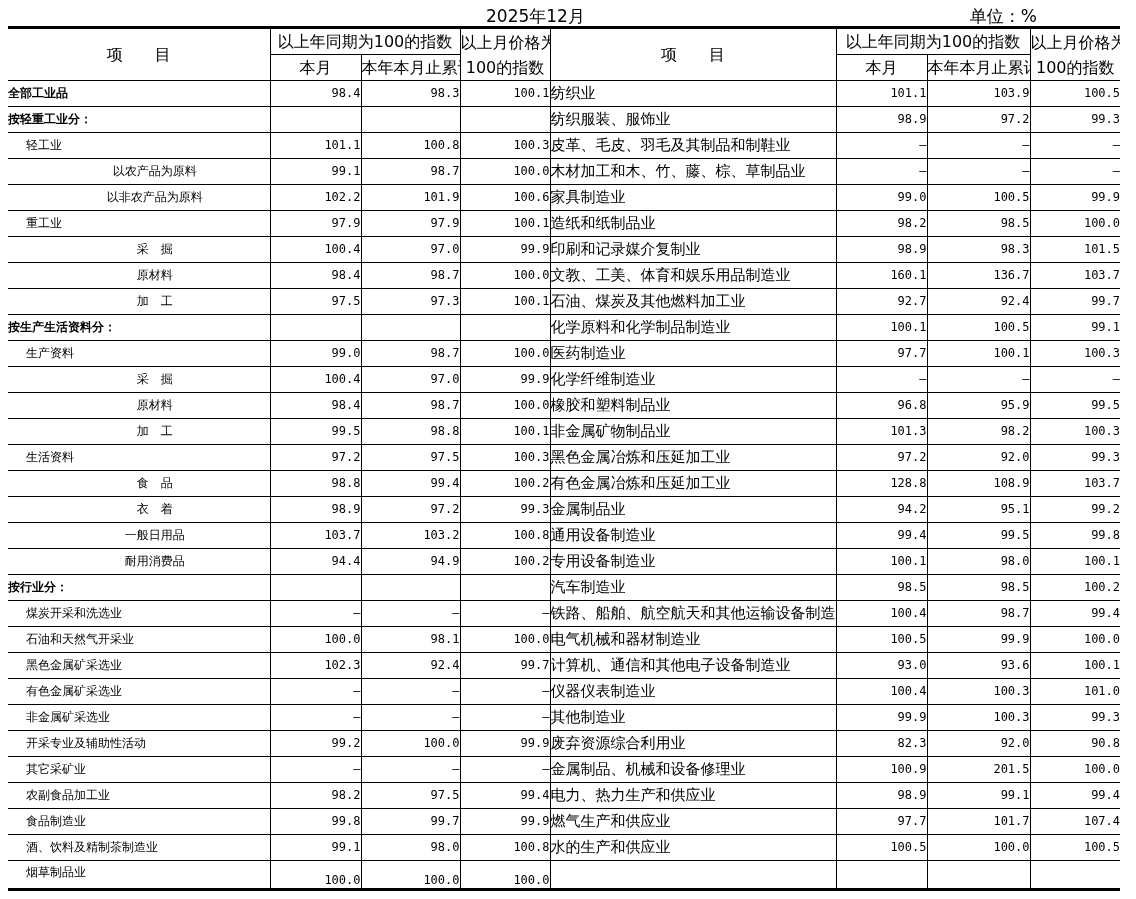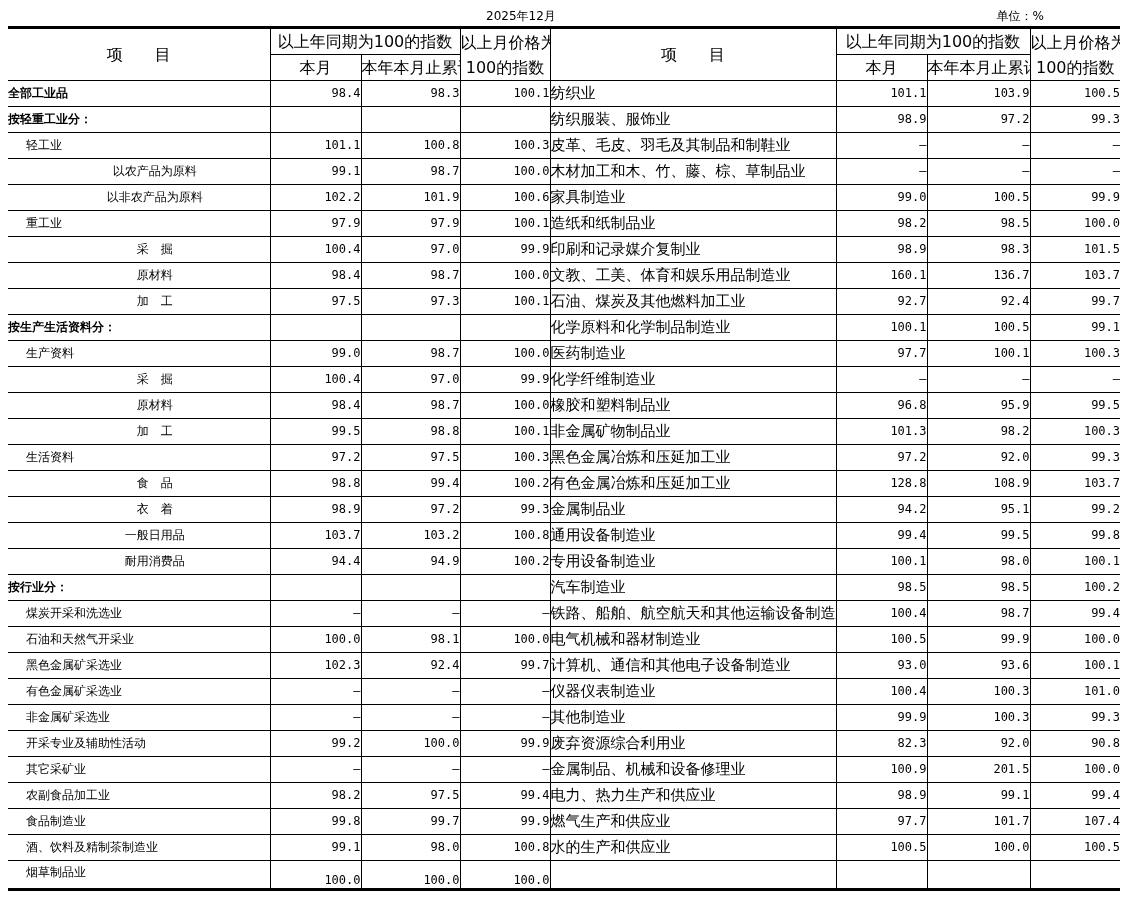--- a/index.html
+++ b/index.html
@@ -3,24 +3,24 @@
 <meta charset="utf-8">
 <style>
   html, body { margin: 0; padding: 0; background: #ffffff; }
   body {
     width: 1136px; height: 899px; position: relative; overflow: hidden;
     font-family: "DejaVu Sans", "Liberation Sans", sans-serif;
     color: #000; font-size: 12px;
   }
   .caption {
     position: absolute; top: 7px; left: 0; width: 1067px; height: 18px;
-    font-size: 12px; line-height: 18px;
+    font-size: 17px; line-height: 18px;
   }
   .caption .date { position: absolute; left: 486px; }
-  .caption .unit { position: absolute; right: 23px; }
+  .caption .unit { position: absolute; right: 30px; }
   table.main {
     position: absolute; left: 8px; top: 26px;
     border-collapse: collapse; table-layout: fixed;
     width: 1112px;
     border-top: 3px solid #000;
     border-bottom: 3px solid #000;
   }
   table.main td, table.main th {
     padding: 0; border: 1px solid #000; font-weight: normal;
     height: 25px; line-height: 25px; white-space: nowrap; overflow: hidden;

